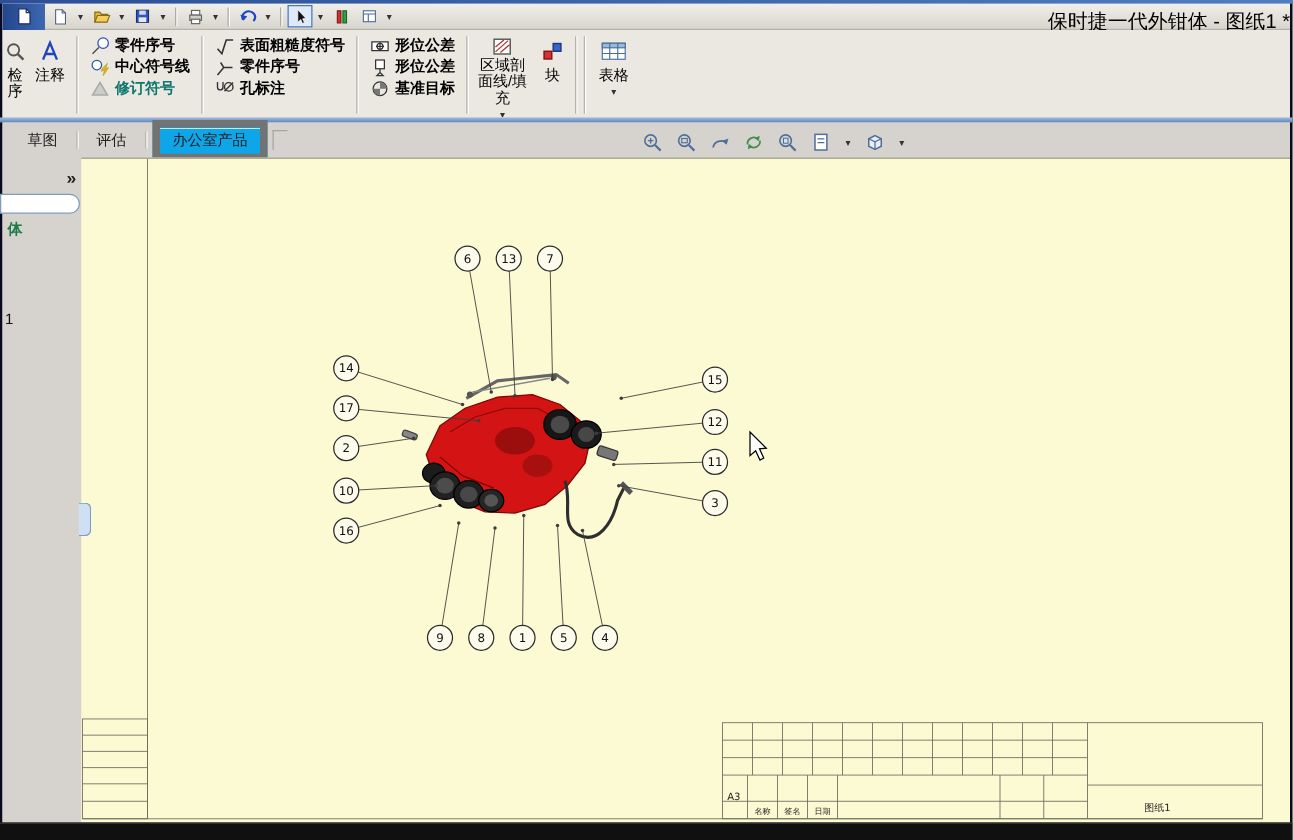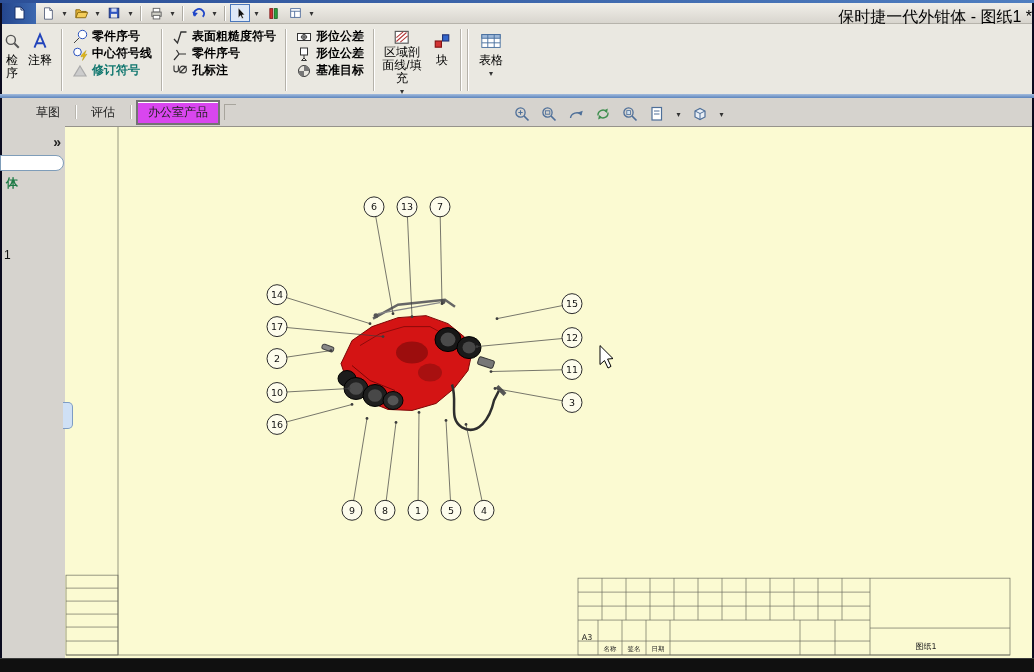--- a/index.html
+++ b/index.html
@@ -31,23 +31,23 @@
   .sbtn{display:flex;align-items:flex-end;gap:4px;height:17px;font-size:12px;padding:0 4px;white-space:nowrap;font-weight:bold;}
   .sbtn .ic{width:17px;height:16px;display:flex;align-items:center;justify-content:center;}
   .disabled{color:#0f766e;}
   .disabled svg *{stroke:#aaa !important;fill:#ccc !important;}
   .csep{width:1px;background:#b5b2aa;box-shadow:1px 0 0 #fff;margin:3px 3px;}
   .clipped{width:20px;overflow:hidden;}
   .cm-bottom{position:absolute;left:0;top:94px;right:0;height:4px;
              background:linear-gradient(#a4bcdd,#5d85bd);}
   
   .tabrow{position:absolute;left:2px;top:98px;right:2px;height:28px;background:#d6d3ce;
-          display:flex;align-items:center;padding-left:24px;}
+          display:flex;align-items:center;padding-left:10px;}
   .tab{font-size:12px;padding:2px 10px;color:#222;}
-  .tab.active{border:2px solid #737373;background:#d946ef;box-shadow:inset 0 1px 0 #fff;}
+  .tab.active{border:6px solid #737373;background:#0ea5e9;box-shadow:inset 0 1px 0 #fff;}
   .tabdiv{width:1px;height:14px;background:#b9b6ae;box-shadow:1px 0 0 #fff;margin:0 5px;}
   .tab-stub{width:12px;height:16px;border-left:1px solid #a8a59d;border-top:1px solid #a8a59d;margin-left:4px;}
   .viewbar{position:absolute;left:512px;top:103px;height:22px;display:flex;align-items:center;gap:7px;}
   .vbi{display:flex;align-items:center;justify-content:center;width:20px;height:20px;}
   
   .leftpanel{position:absolute;left:2px;top:126px;width:63px;bottom:14px;background:#d6d3ce;}
   .chev{position:absolute;right:4px;top:8px;font-size:14px;font-weight:bold;color:#222;}
   .combo{position:absolute;left:-2px;top:29px;width:64px;height:16px;background:#fff;
          border:1px solid #7f9db9;border-radius:0 9px 9px 0;}
   .bodylbl{position:absolute;left:4px;top:49px;color:#1e7a46;font-size:12px;font-weight:bold;}

